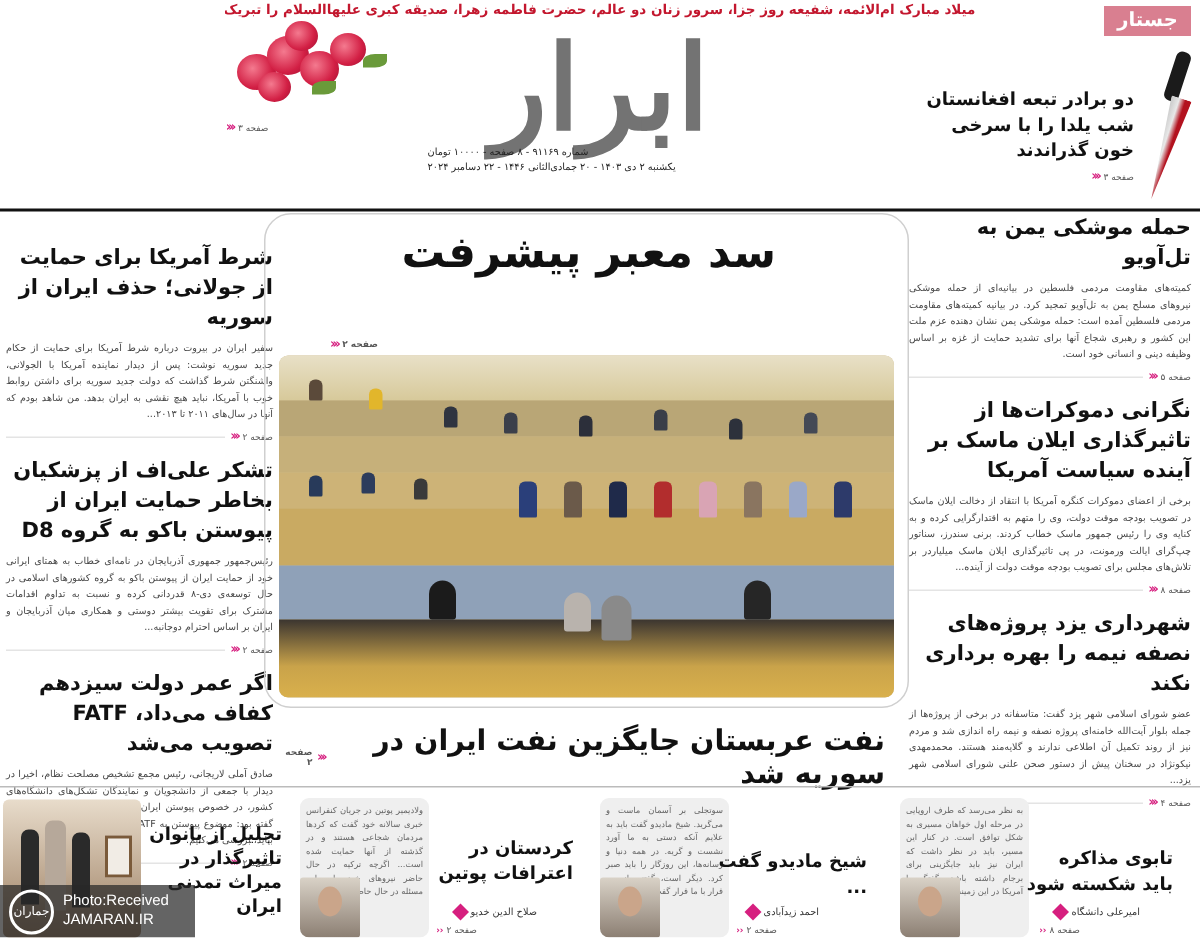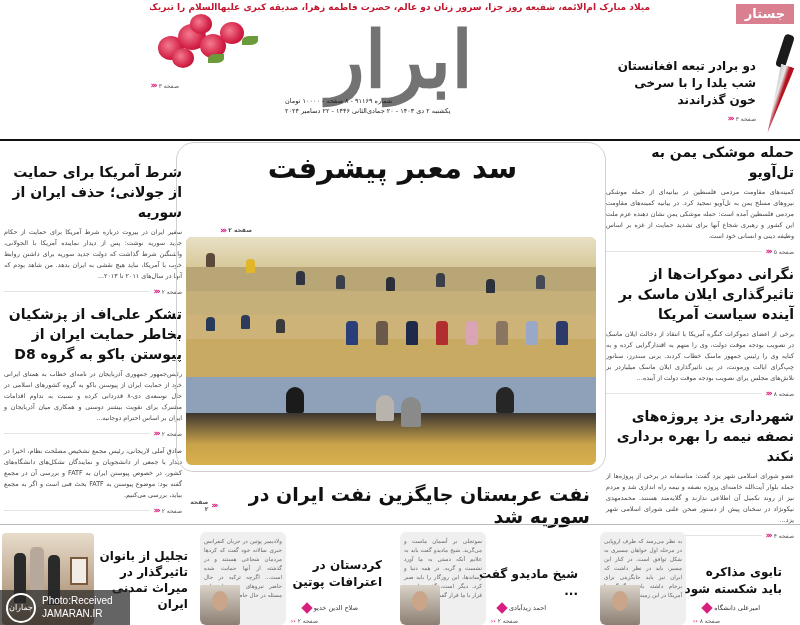--- a/index.html
+++ b/index.html
@@ -157,20 +157,21 @@
   <div class="story">
     <div class="headline">تشکر علی‌اف از پزشکیان بخاطر حمایت ایران از پیوستن باکو به گروه D8</div>
     <div class="body">رئیس‌جمهور جمهوری آذربایجان در نامه‌ای خطاب به همتای ایرانی خود از حمایت ایران از پیوستن باکو به گروه کشورهای اسلامی در حال توسعه‌ی دی-۸ قدردانی کرده و نسبت به تداوم اقدامات مشترک برای تقویت بیشتر دوستی و همکاری میان آذربایجان و ایران بر اساس احترام دوجانبه...</div>
     <div class="pageref">
       <span>صفحه ۲</span>
       <span class="chev">‹‹‹</span>
       <span class="line"></span>
     </div>
   </div>
   <div class="story">
+    <div class="headline">اگر عمر دولت سیزدهم کفاف می‌داد، FATF تصویب می‌شد</div>
     <div class="body">صادق آملی لاریجانی، رئیس مجمع تشخیص مصلحت نظام، اخیرا در دیدار با جمعی از دانشجویان و نمایندگان تشکل‌های دانشگاه‌های کشور، در خصوص پیوستن ایران به FATF و بررسی آن در مجمع گفته بود: موضوع پیوستن به FATF بحث فنی است و اگر به مجمع بیاید، بررسی می‌کنیم.</div>
     <div class="pageref">
       <span>صفحه ۲</span>
       <span class="chev">‹‹‹</span>
       <span class="line"></span>
     </div>
   </div>
 </div>
 
 <div class="main-box"></div>

